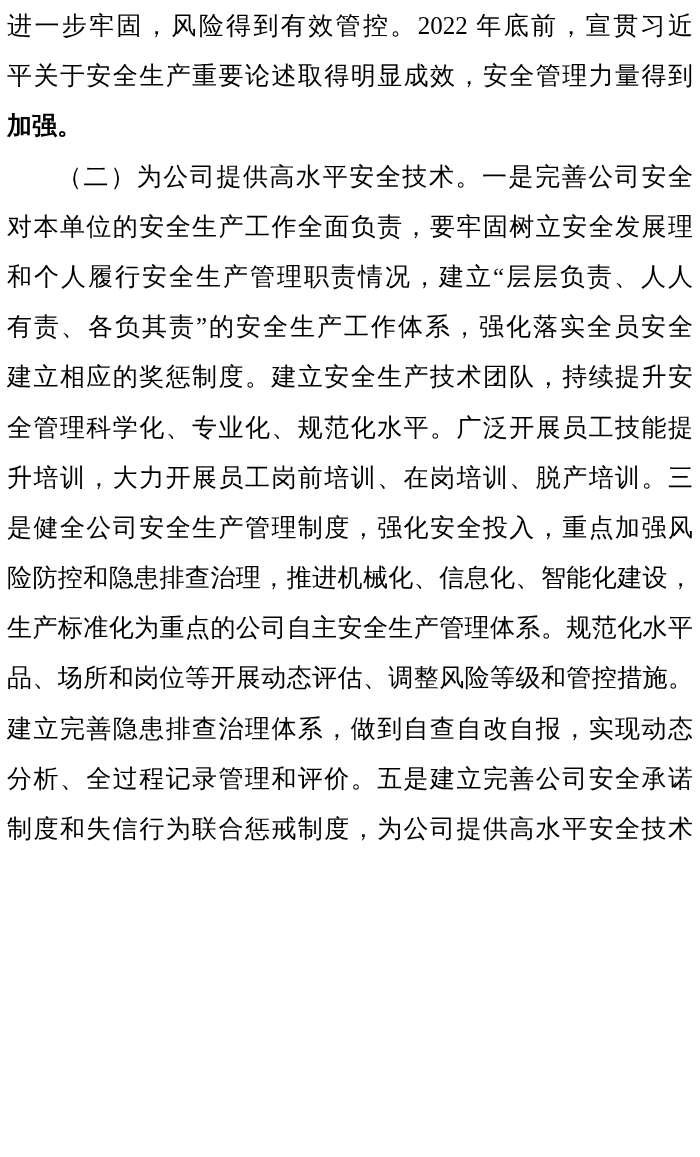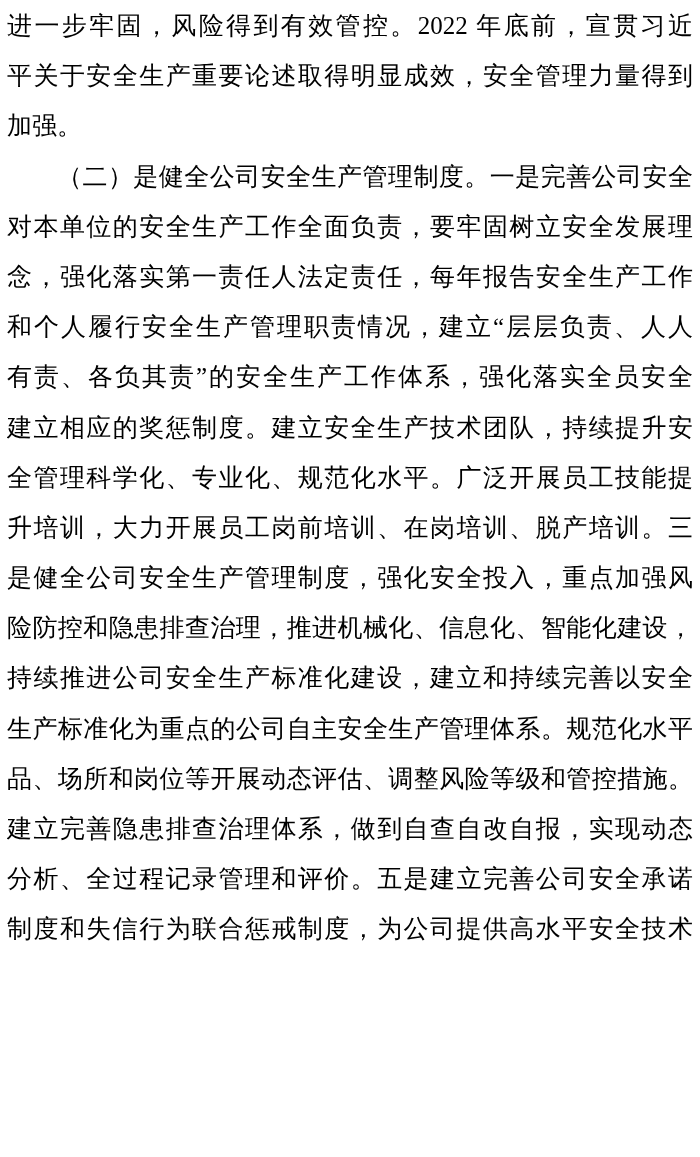--- a/index.html
+++ b/index.html
@@ -23,42 +23,41 @@
     height: 50.2px;
     line-height: 50.2px;
     text-align: justify;
     text-align-last: justify;
     -moz-text-align-last: justify;
     overflow: hidden;
   }
   .line.no-just {
     text-align: right;
     text-align-last: left;
+    font-weight: bold;
     -moz-text-align-last: left;
   }
   .line.indent {
     text-indent: 2em;
   }
 </style>
 </head>
 <body>
 
 <div class="page" id="doc-page">
     <div class="line">进一步牢固，风险得到有效管控。2022 年底前，宣贯习近</div>
     <div class="line">平关于安全生产重要论述取得明显成效，安全管理力量得到</div>
     <div class="line no-just">加强。</div>
-    <div class="line indent">（二）是健全公司安全生产管理制度。一是完善公司安全</div>
+    <div class="line indent">（二）为公司提供高水平安全技术。一是完善公司安全</div>
     <div class="line">对本单位的安全生产工作全面负责，要牢固树立安全发展理</div>
-    <div class="line">念，强化落实第一责任人法定责任，每年报告安全生产工作</div>
     <div class="line">和个人履行安全生产管理职责情况，建立“层层负责、人人</div>
     <div class="line">有责、各负其责”的安全生产工作体系，强化落实全员安全</div>
     <div class="line">建立相应的奖惩制度。建立安全生产技术团队，持续提升安</div>
     <div class="line">全管理科学化、专业化、规范化水平。广泛开展员工技能提</div>
     <div class="line">升培训，大力开展员工岗前培训、在岗培训、脱产培训。三</div>
     <div class="line">是健全公司安全生产管理制度，强化安全投入，重点加强风</div>
     <div class="line">险防控和隐患排查治理，推进机械化、信息化、智能化建设，</div>
-    <div class="line">持续推进公司安全生产标准化建设，建立和持续完善以安全</div>
     <div class="line">生产标准化为重点的公司自主安全生产管理体系。规范化水平</div>
     <div class="line">品、场所和岗位等开展动态评估、调整风险等级和管控措施。</div>
     <div class="line">建立完善隐患排查治理体系，做到自查自改自报，实现动态</div>
     <div class="line">分析、全过程记录管理和评价。五是建立完善公司安全承诺</div>
     <div class="line">制度和失信行为联合惩戒制度，为公司提供高水平安全技术</div>
   </div>
 
 </body></html>

